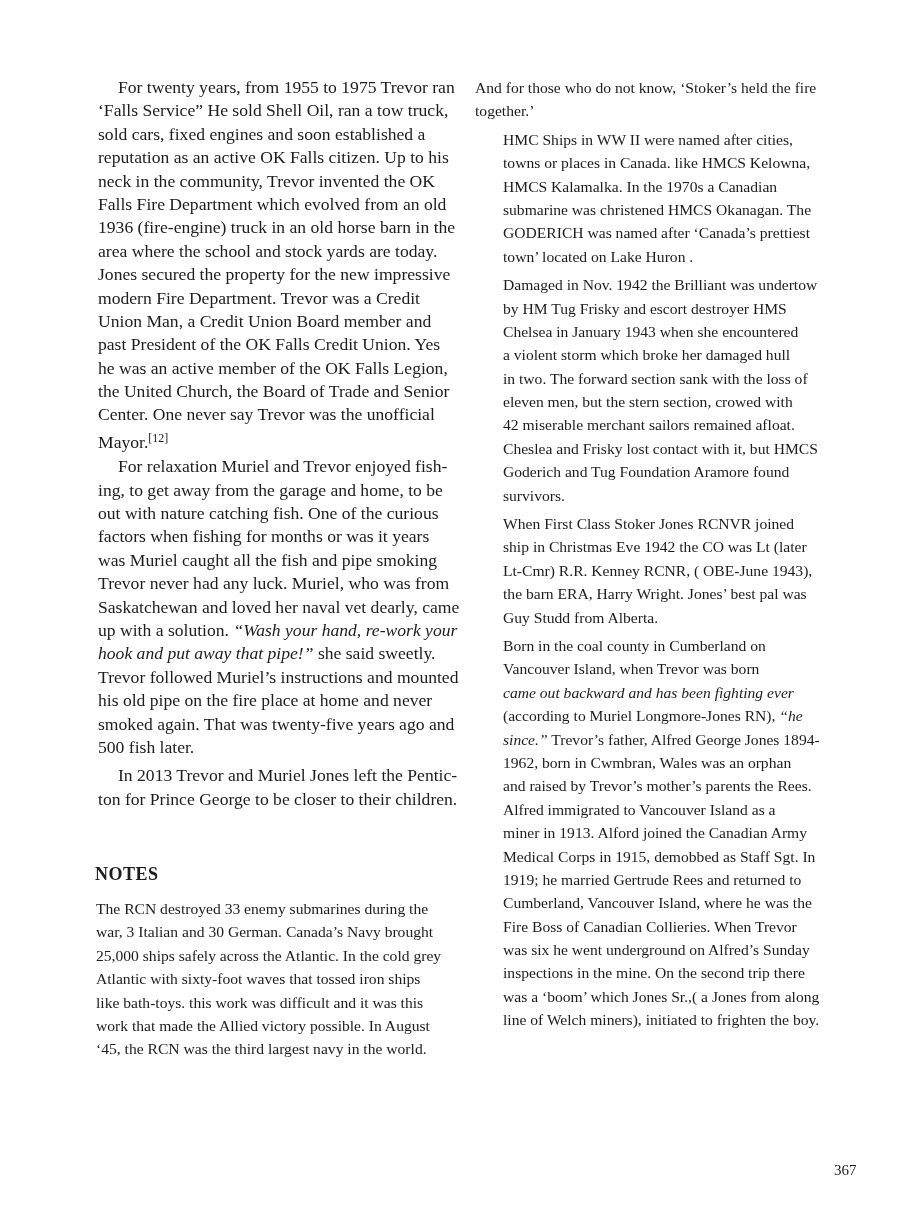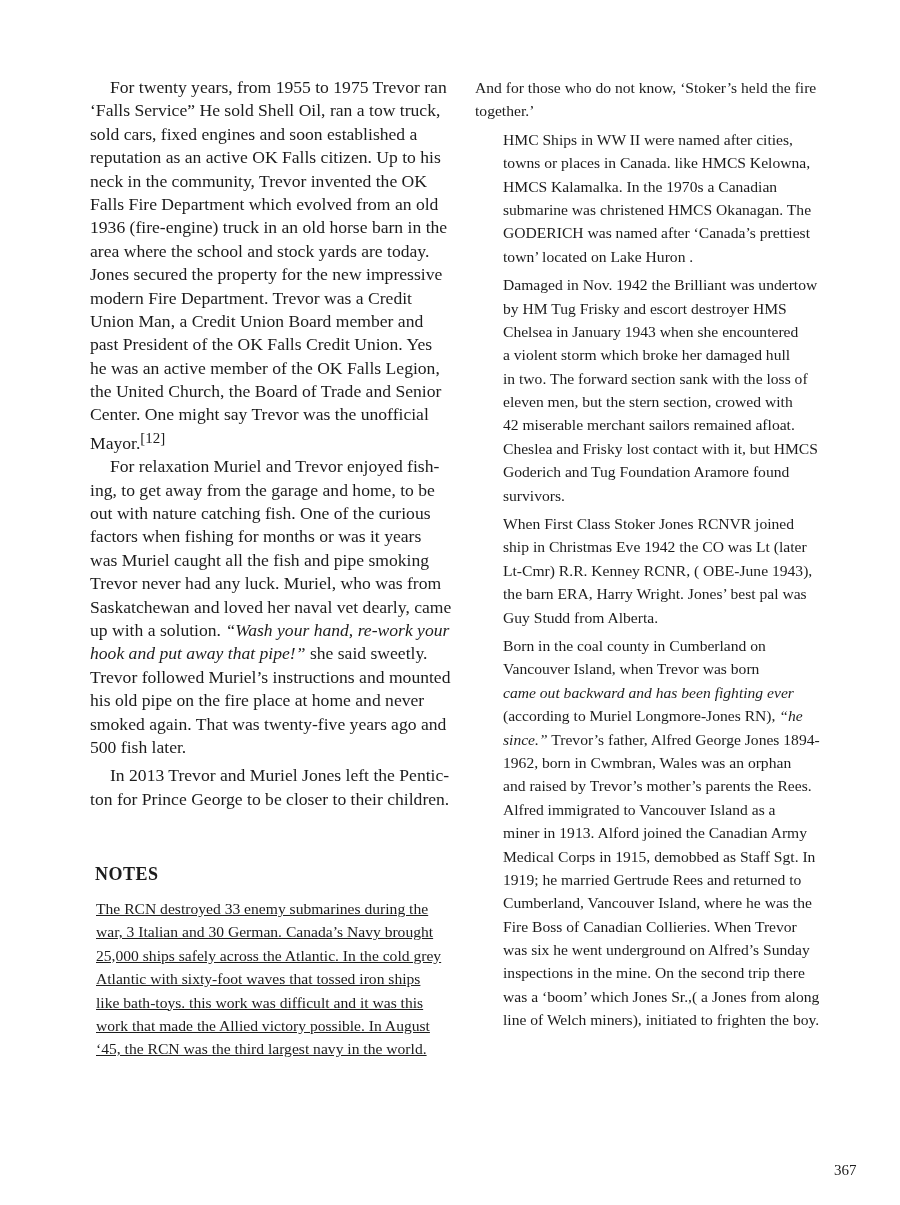--- a/index.html
+++ b/index.html
@@ -2,52 +2,52 @@
 <html><head>
   <meta charset="utf-8">
   <style>
     html, body { margin: 0; padding: 0; background: #ffffff; }
     body { width: 900px; height: 1205px; position: relative; overflow: hidden;
       font-family: "Liberation Serif", "DejaVu Serif", serif; color: #1c1c1c; }
     .col { position: absolute; }
     .left { left: 90px; top: 76px; width: 370px; font-size: 17.6px; }
     .right { left: 475px; top: 76px; width: 370px; font-size: 15.6px; }
     .line { display: block; white-space: nowrap; }
-    .left .line { height: 23.4px; line-height: 23.4px; }
+    .left .line { height: 23.4px; line-height: 23.4px; margin-left: 8px; }
     .right .line { height: 23.4px; line-height: 23.4px; }
     .para { margin-bottom: 5px; }
     .indent-first .line:first-child { text-indent: 20px; }
     .sub { padding-left: 28px; }
     .notes-head { position: absolute; left: 95px; top: 864px; font-size: 18px; font-weight: bold; letter-spacing: 0.5px; }
-    .notes { position: absolute; left: 96px; top: 897px; width: 370px; font-size: 15.6px; text-decoration: underline; }
+    .notes { position: absolute; left: 96px; top: 897px; width: 370px; font-size: 15.6px; }
     .notes .line { height: 23.4px; line-height: 23.4px; }
     .page-num { position: absolute; left: 834px; top: 1162px; font-size: 15px; }
     i { font-style: italic; }
-    sup { font-size: 15px; vertical-align: 6px; }
+    sup { font-size: 12px; vertical-align: 6px; }
   </style>
 </head>
 <body>
 
 <div class="col left">
   <div class="para indent-first" id="p1">
       <span class="line"><span>For twenty years, from 1955 to 1975 Trevor ran</span></span>
       <span class="line"><span>‘Falls Service” He sold Shell Oil, ran a tow truck,</span></span>
       <span class="line"><span>sold cars, fixed engines and soon established a</span></span>
       <span class="line"><span>reputation as an active OK Falls citizen. Up to his</span></span>
       <span class="line"><span>neck in the community, Trevor invented the OK</span></span>
       <span class="line"><span>Falls Fire Department which evolved from an old</span></span>
       <span class="line"><span>1936 (fire-engine) truck in an old horse barn in the</span></span>
       <span class="line"><span>area where the school and stock yards are today.</span></span>
       <span class="line"><span>Jones secured the property for the new impressive</span></span>
       <span class="line"><span>modern Fire Department. Trevor was a Credit</span></span>
       <span class="line"><span>Union Man, a Credit Union Board member and</span></span>
       <span class="line"><span>past President of the OK Falls Credit Union. Yes</span></span>
       <span class="line"><span>he was an active member of the OK Falls Legion,</span></span>
       <span class="line"><span>the United Church, the Board of Trade and Senior</span></span>
-      <span class="line"><span>Center. One might say Trevor was the unofficial</span></span>
+      <span class="line"><span>Center. One never say Trevor was the unofficial</span></span>
       <span class="line"><span>Mayor.</span><sup>[12]</sup></span>
     </div>
   <div class="para" id="p2">
       <span class="line" style="text-indent: 20px;"><span>For relaxation Muriel and Trevor enjoyed fish-</span></span>
       <span class="line"><span>ing, to get away from the garage and home, to be</span></span>
       <span class="line"><span>out with nature catching fish. One of the curious</span></span>
       <span class="line"><span>factors when fishing for months or was it years</span></span>
       <span class="line"><span>was Muriel caught all the fish and pipe smoking</span></span>
       <span class="line"><span>Trevor never had any luck. Muriel, who was from</span></span>
       <span class="line"><span>Saskatchewan and loved her naval vet dearly, came</span></span>

